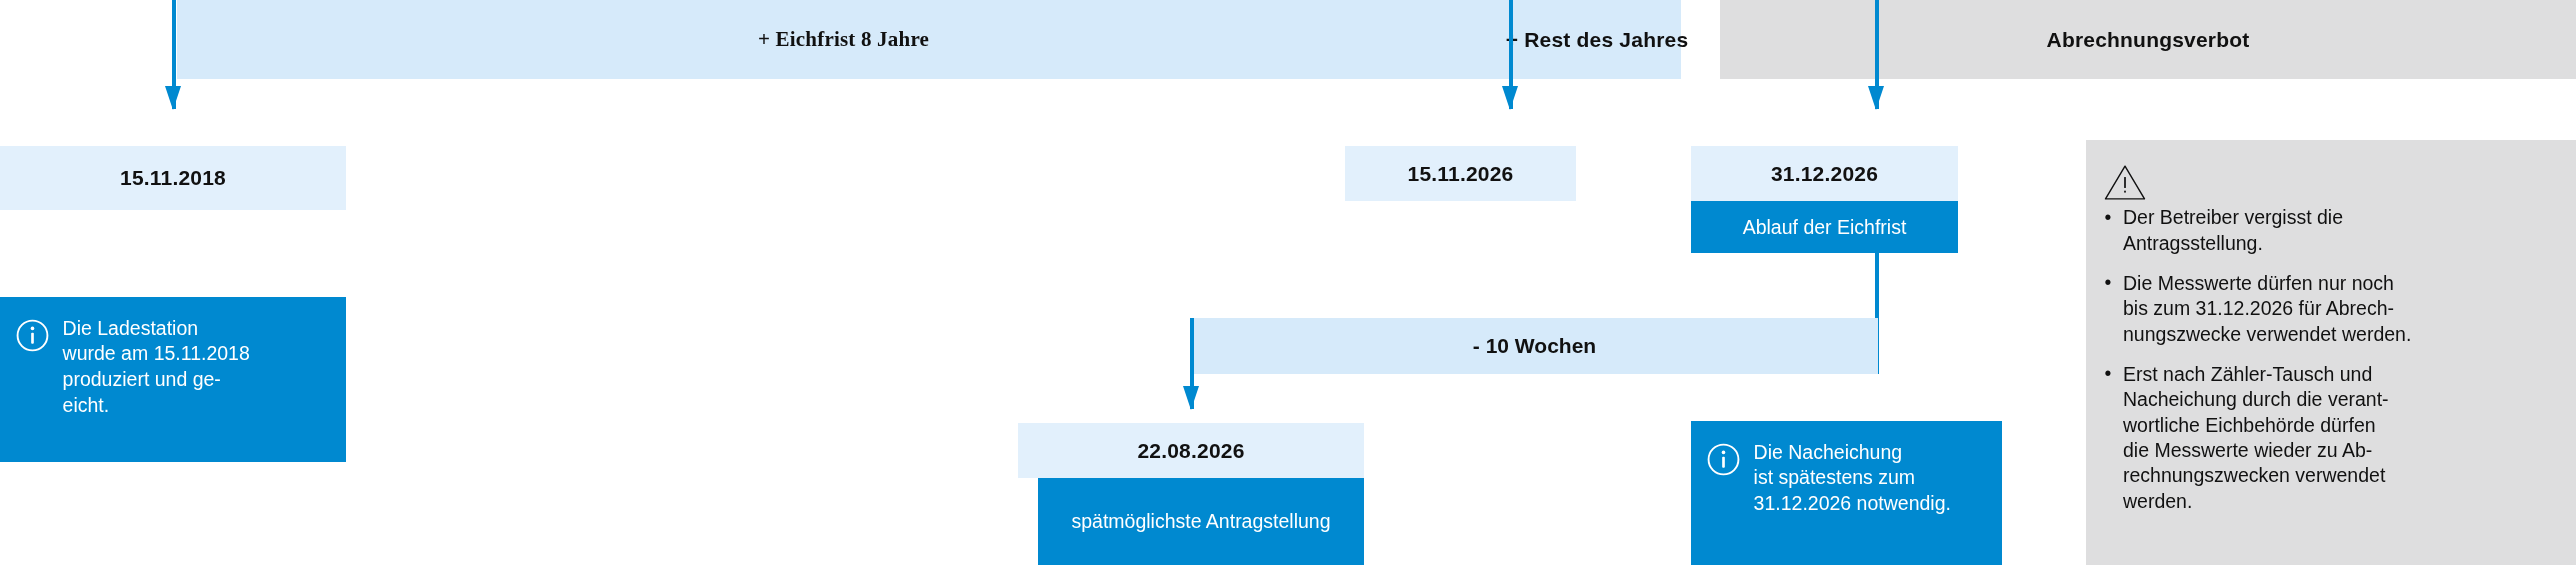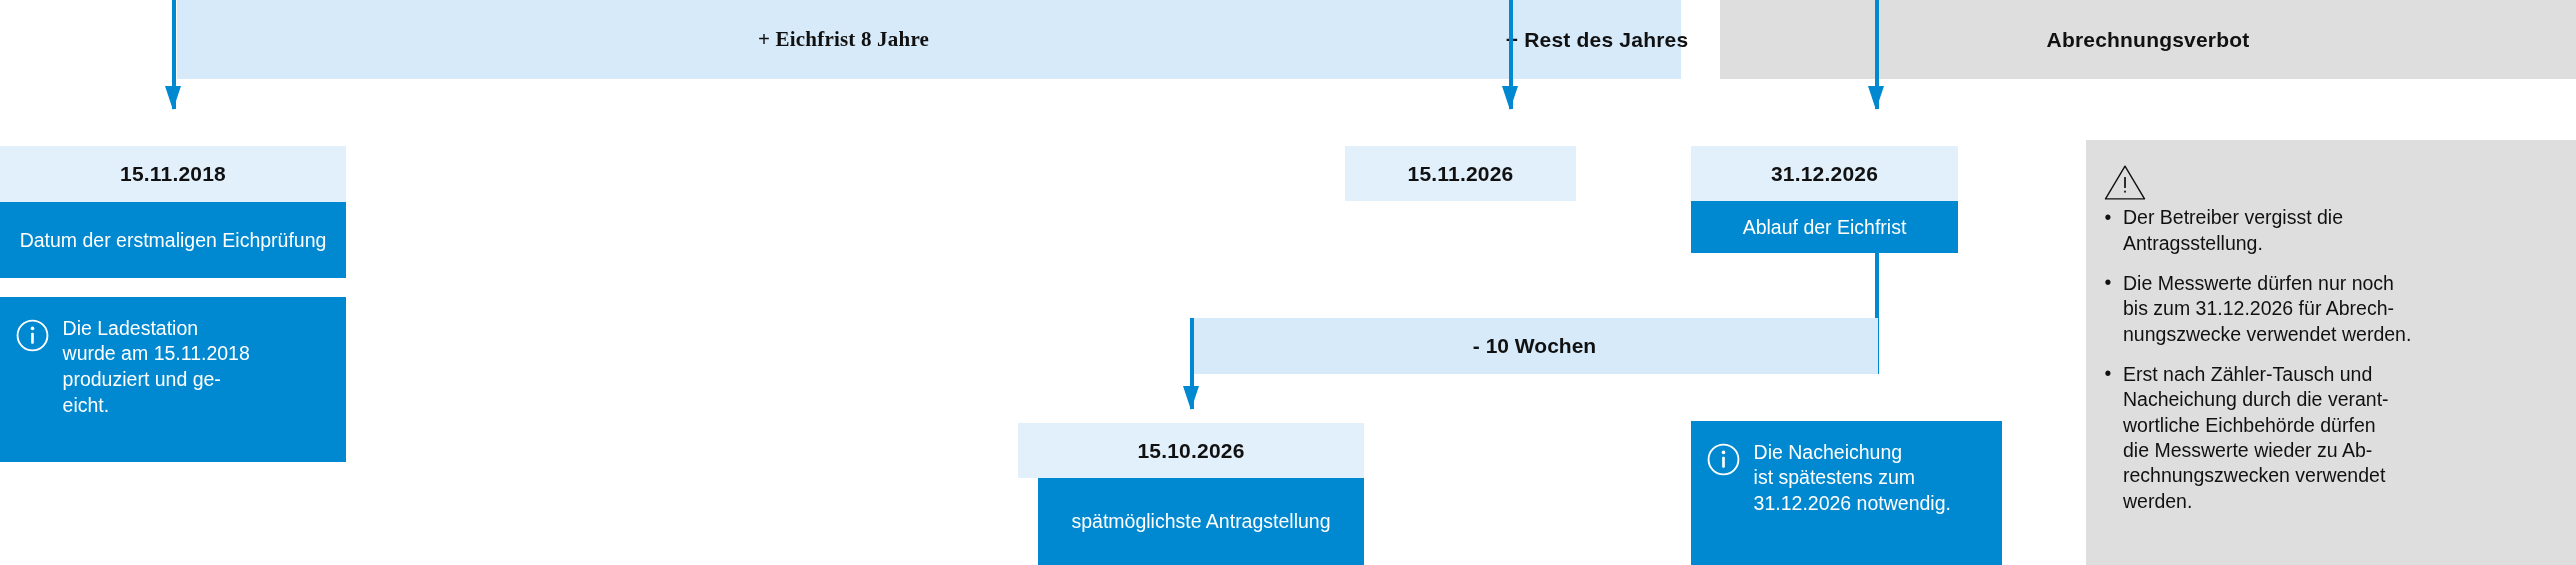--- a/index.html
+++ b/index.html
@@ -122,23 +122,21 @@
   <div class="stem"></div>
   <div class="head"></div>
 </div>
 
 <div class="arrow" style="left:1868px; top:0; height:109px;">
   <div class="stem"></div>
   <div class="head"></div>
 </div>
 
 <div class="card" style="left:0; top:146px; width:346px;">
-  <div class="date" style="height:56px;">15.11.2018</div>
-  <div class="body" style="height:76px;">Datum der erstmaligen
-Eichprüfung</div>
+  <div class="date" style="height:64px;">15.11.2018</div>
 </div>
 
 <div class="info" style="left:0; top:297px; width:346px; height:165px;">
   <span class="i-icon">
     <svg width="33" height="33" viewBox="0 0 42 42" aria-hidden="true">
       <circle cx="21" cy="21" r="19" fill="none" stroke="#ffffff" stroke-width="2.4"></circle>
       <circle cx="21" cy="12" r="2.3" fill="#ffffff"></circle>
       <rect x="19.3" y="17.5" width="3.4" height="14" rx="1.2" fill="#ffffff"></rect>
     </svg>
   </span>
@@ -162,21 +160,21 @@
 <div class="measure" style="left:1191px; top:318px; width:687px; height:56px;">
   <span>- 10 Wochen</span>
 </div>
 
 <div class="arrow" style="left:1183px; top:318px; height:91px;">
   <div class="stem"></div>
   <div class="head"></div>
 </div>
 
 <div class="card" style="left:1018px; top:423px; width:346px;">
-  <div class="date" style="height:55px;">15.10.2026</div>
+  <div class="date" style="height:55px;">22.08.2026</div>
   <div class="body" style="height:87px;margin-left:20px;">spätmöglichste
 Antragstellung</div>
 </div>
 
 <div class="info" style="left:1691px; top:421px; width:311px; height:145px;">
   <span class="i-icon">
     <svg width="33" height="33" viewBox="0 0 42 42" aria-hidden="true">
       <circle cx="21" cy="21" r="19" fill="none" stroke="#ffffff" stroke-width="2.4"></circle>
       <circle cx="21" cy="12" r="2.3" fill="#ffffff"></circle>
       <rect x="19.3" y="17.5" width="3.4" height="14" rx="1.2" fill="#ffffff"></rect>

